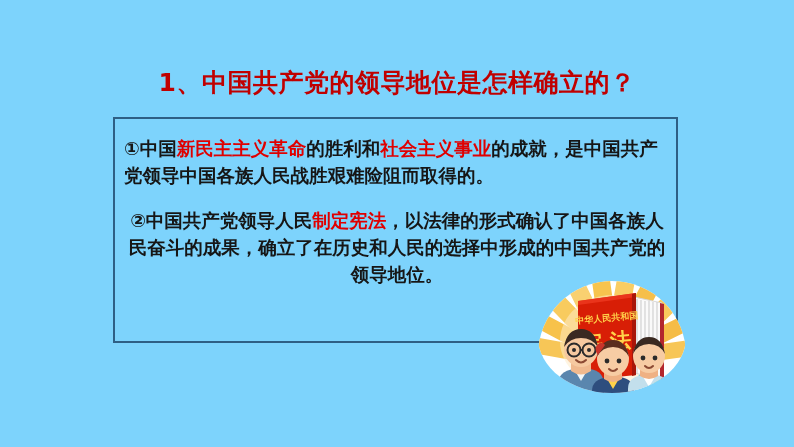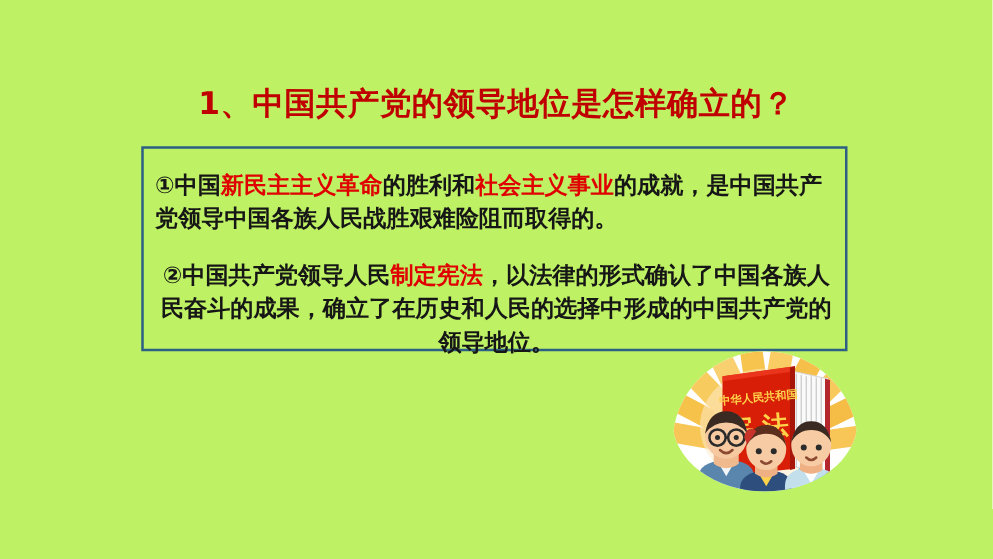--- a/index.html
+++ b/index.html
@@ -13,21 +13,21 @@
     position: relative;
     overflow: hidden;
     font-family: "DejaVu Sans", "Liberation Sans", sans-serif;
   }
 
   .slide {
     position: absolute;
     left: 0; top: 0;
     width: 794px;
     height: 447px;
-    background: #bef264;
+    background: #7dd3fc;
   }
 
   
   .slide-title {
     position: absolute;
     left: 0;
     top: 66px;
     width: 794px;
     text-align: center;
     color: #C00000;
@@ -37,21 +37,21 @@
     line-height: 34px;
     white-space: nowrap;
   }
 
   
   .content-box {
     position: absolute;
     left: 113px;
     top: 117px;
     width: 565px;
-    height: 164px;
+    height: 226px;
     border: 2px solid #2E5F85;
     background: transparent;
     box-sizing: border-box;
     text-decoration: underline;
   }
 
   .para {
     position: absolute;
     left: 9px;
     width: 546px;

